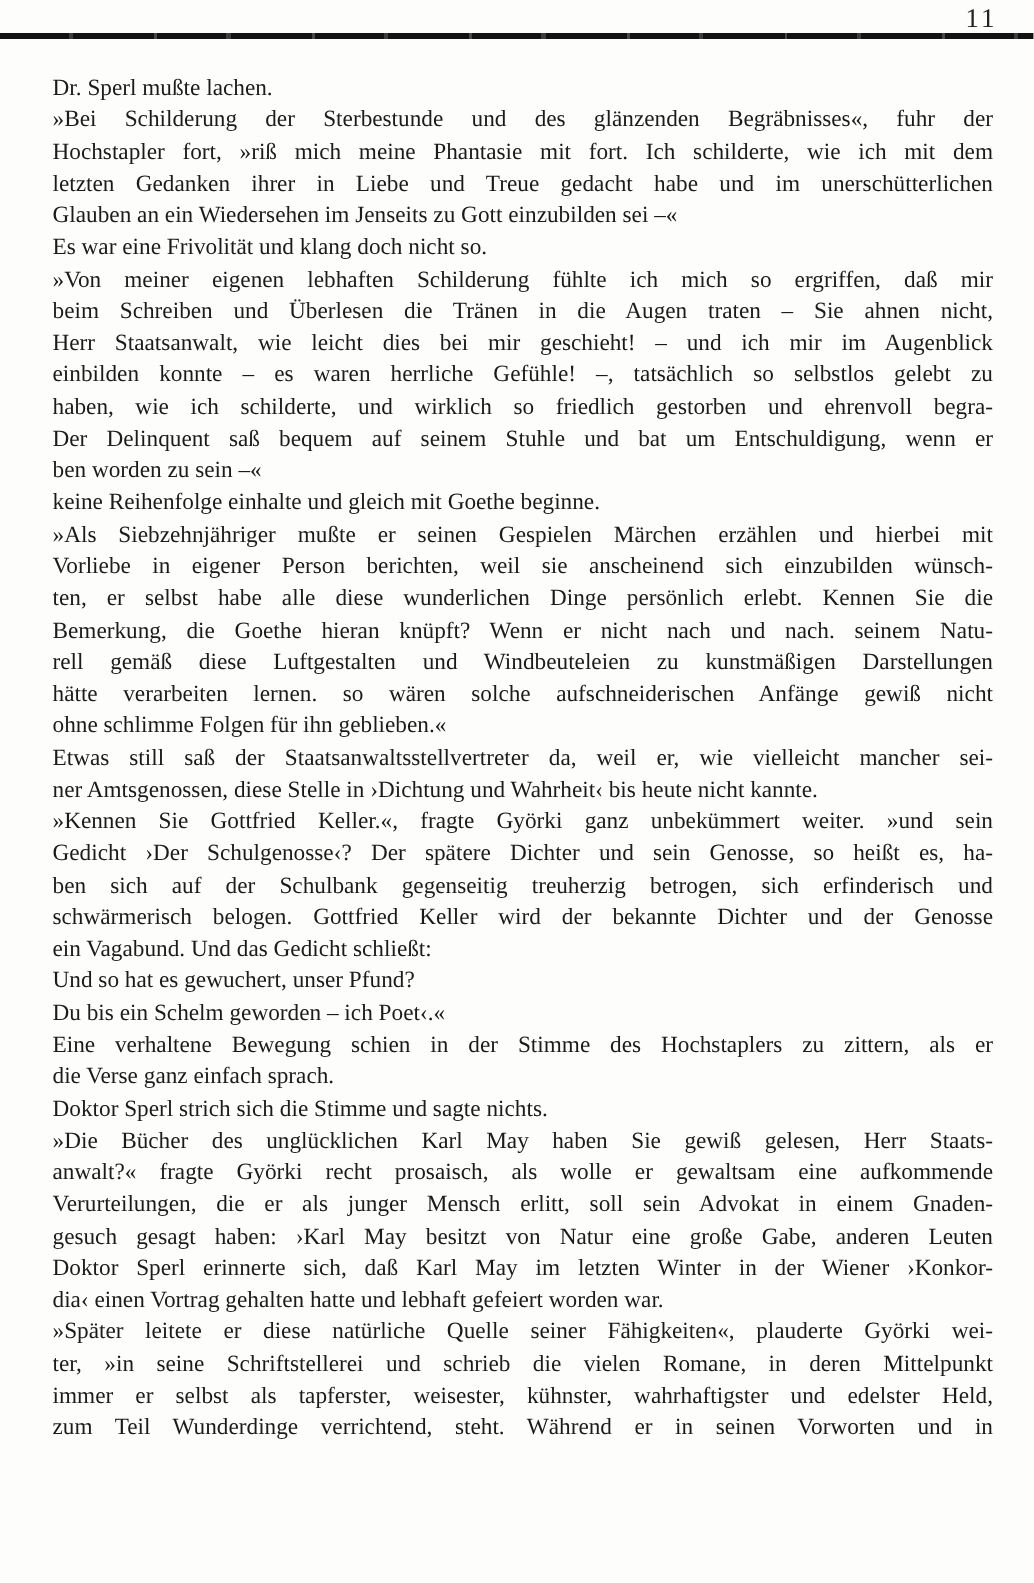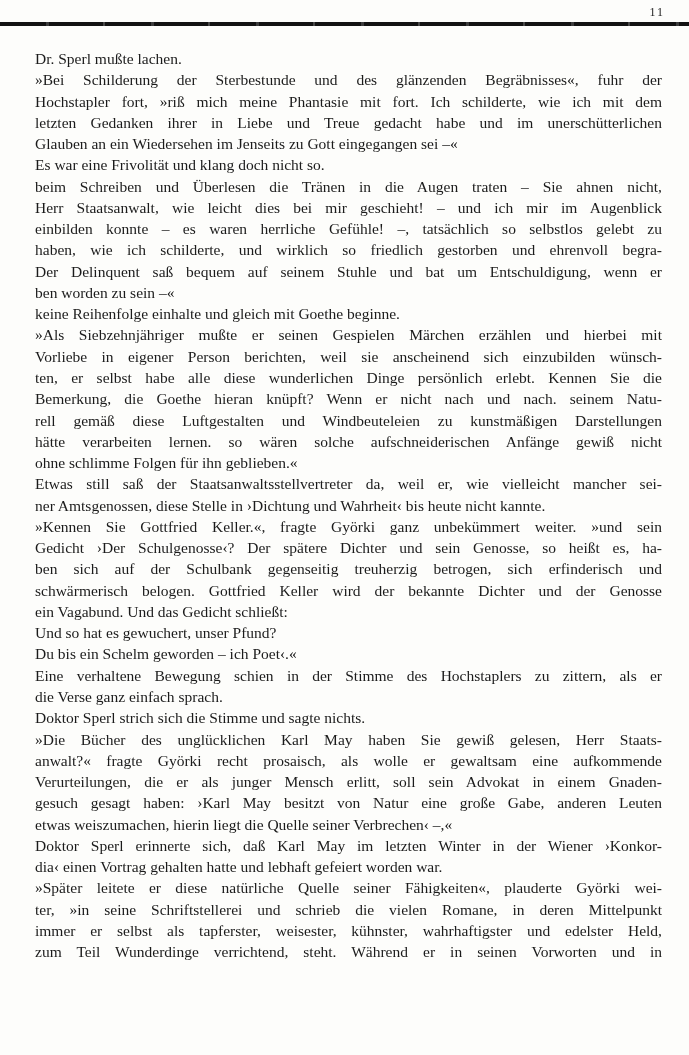--- a/index.html
+++ b/index.html
@@ -13,21 +13,21 @@
     overflow: hidden;
   }
   .page {
     position: relative;
     width: 689px;
     height: 1055px;
   }
   .page-header {
     padding: 3px 24px 0 0;
     text-align: right;
-    font-size: 12px;
+    font-size: 18px;
     letter-spacing: 2px;
     height: 19px;
     line-height: 19px;
     color: #222;
   }
   .header-rule {
     height: 4px;
     width: 689px;
     background: repeating-linear-gradient(
       90deg,
@@ -62,22 +62,23 @@
   <div class="page-header">
     <span>11</span>
   </div>
   <div class="header-rule"></div>
   <div class="text-block">
 
   <div class="text-line">Dr. Sperl mußte lachen.</div>
       <div class="text-line j">»Bei Schilderung der Sterbestunde und des glänzenden Begräbnisses«, fuhr der</div>
       <div class="text-line j">Hochstapler fort, »riß mich meine Phantasie mit fort. Ich schilderte, wie ich mit dem</div>
       <div class="text-line j">letzten Gedanken ihrer in Liebe und Treue gedacht habe und im unerschütterlichen</div>
-      <div class="text-line">Glauben an ein Wiedersehen im Jenseits zu Gott eingegangen sei –«</div>
+      <div class="text-line">Glauben an ein Wiedersehen im Jenseits zu Gott einzubilden sei –«</div>
       <div class="text-line">Es war eine Frivolität und klang doch nicht so.</div>
+      <div class="text-line j">»Von meiner eigenen lebhaften Schilderung fühlte ich mich so ergriffen, daß mir</div>
       <div class="text-line j">beim Schreiben und Überlesen die Tränen in die Augen traten – Sie ahnen nicht,</div>
       <div class="text-line j">Herr Staatsanwalt, wie leicht dies bei mir geschieht! – und ich mir im Augenblick</div>
       <div class="text-line j">einbilden konnte – es waren herrliche Gefühle! –, tatsächlich so selbstlos gelebt zu</div>
       <div class="text-line j">haben, wie ich schilderte, und wirklich so friedlich gestorben und ehrenvoll begra-</div>
       <div class="text-line j">Der Delinquent saß bequem auf seinem Stuhle und bat um Entschuldigung, wenn er</div>
       <div class="text-line">ben worden zu sein –«</div>
       <div class="text-line">keine Reihenfolge einhalte und gleich mit Goethe beginne.</div>
       <div class="text-line j">»Als Siebzehnjähriger mußte er seinen Gespielen Märchen erzählen und hierbei mit</div>
       <div class="text-line j">Vorliebe in eigener Person berichten, weil sie anscheinend sich einzubilden wünsch-</div>
       <div class="text-line j">ten, er selbst habe alle diese wunderlichen Dinge persönlich erlebt. Kennen Sie die</div>
@@ -94,21 +95,20 @@
       <div class="text-line">ein Vagabund. Und das Gedicht schließt:</div>
       <div class="text-line">Und so hat es gewuchert, unser Pfund?</div>
       <div class="text-line">Du bis ein Schelm geworden – ich Poet‹.«</div>
       <div class="text-line j">Eine verhaltene Bewegung schien in der Stimme des Hochstaplers zu zittern, als er</div>
       <div class="text-line">die Verse ganz einfach sprach.</div>
       <div class="text-line">Doktor Sperl strich sich die Stimme und sagte nichts.</div>
       <div class="text-line j">»Die Bücher des unglücklichen Karl May haben Sie gewiß gelesen, Herr Staats-</div>
       <div class="text-line j">anwalt?« fragte Györki recht prosaisch, als wolle er gewaltsam eine aufkommende</div>
       <div class="text-line j">Verurteilungen, die er als junger Mensch erlitt, soll sein Advokat in einem Gnaden-</div>
       <div class="text-line j">gesuch gesagt haben: ›Karl May besitzt von Natur eine große Gabe, anderen Leuten</div>
-      <div class="text-line">etwas weiszumachen, hierin liegt die Quelle seiner Verbrechen‹ –,«</div>
       <div class="text-line j">Doktor Sperl erinnerte sich, daß Karl May im letzten Winter in der Wiener ›Konkor-</div>
       <div class="text-line">dia‹ einen Vortrag gehalten hatte und lebhaft gefeiert worden war.</div>
       <div class="text-line j">»Später leitete er diese natürliche Quelle seiner Fähigkeiten«, plauderte Györki wei-</div>
       <div class="text-line j">ter, »in seine Schriftstellerei und schrieb die vielen Romane, in deren Mittelpunkt</div>
       <div class="text-line j">immer er selbst als tapferster, weisester, kühnster, wahrhaftigster und edelster Held,</div>
       <div class="text-line j">zum Teil Wunderdinge verrichtend, steht. Während er in seinen Vorworten und in</div>
     </div>
 </div>
 
 </body></html>

